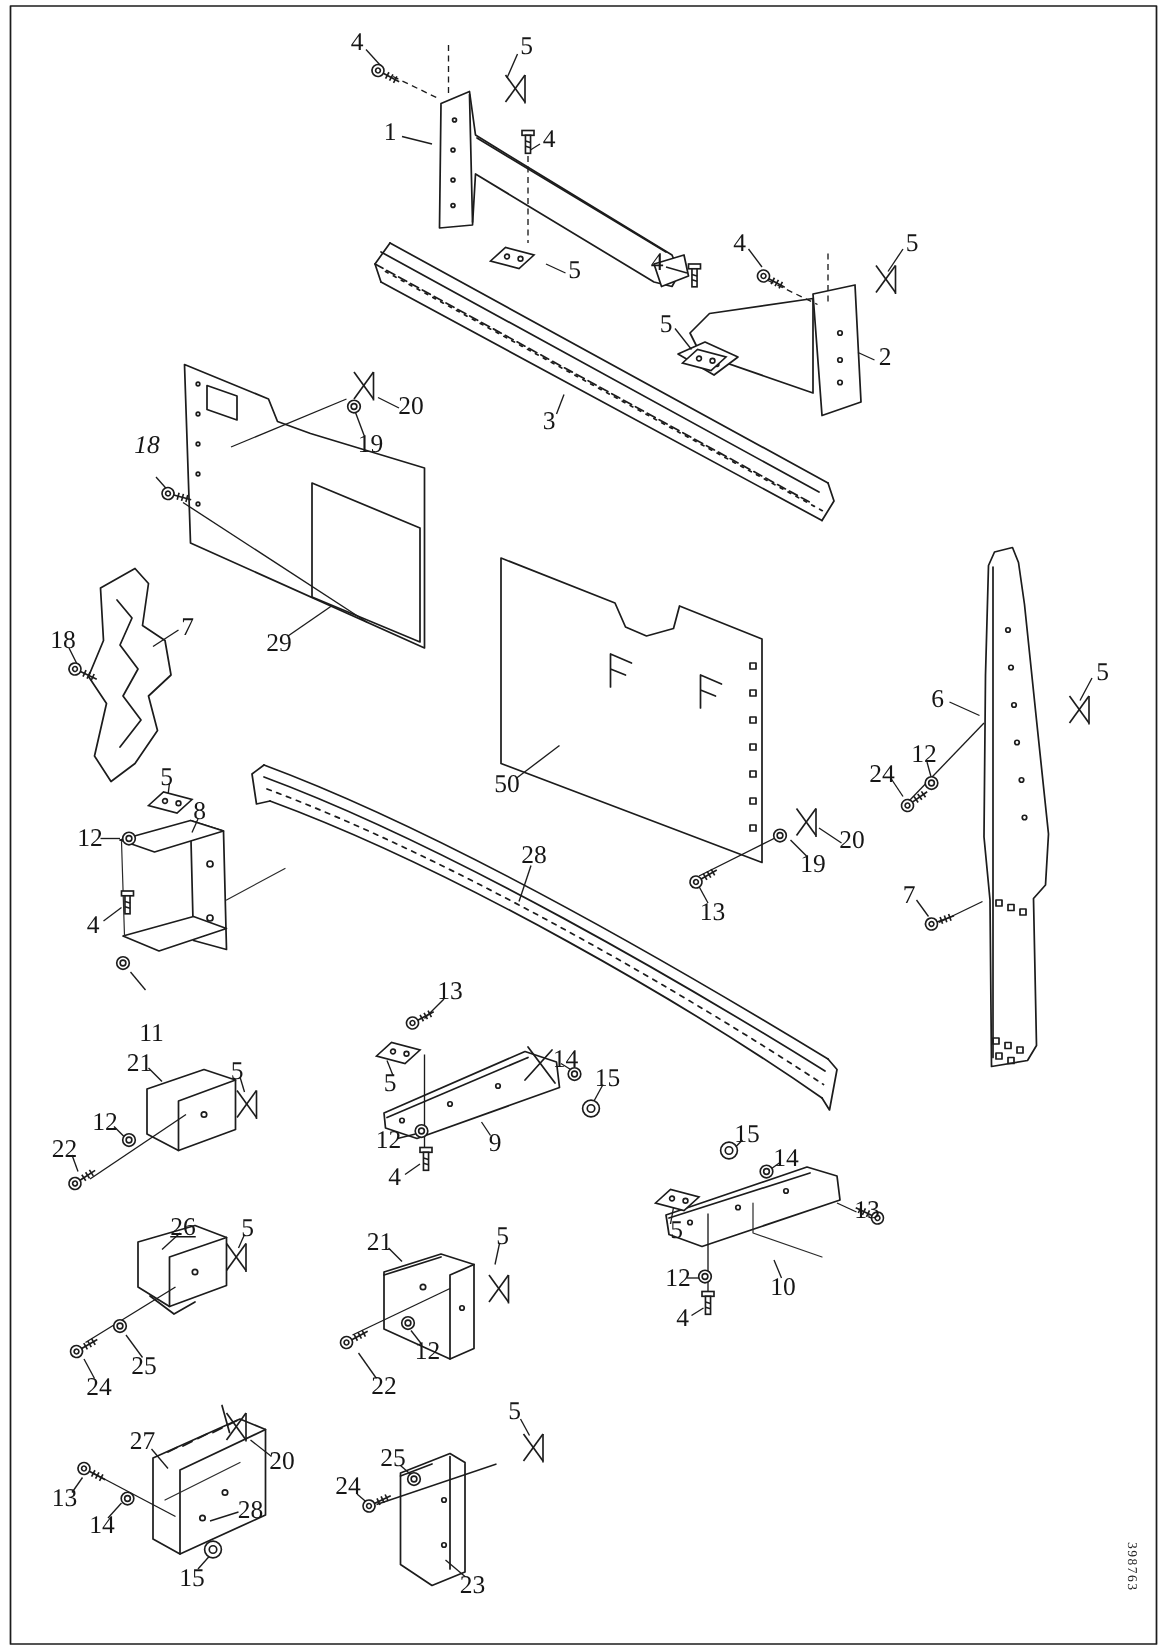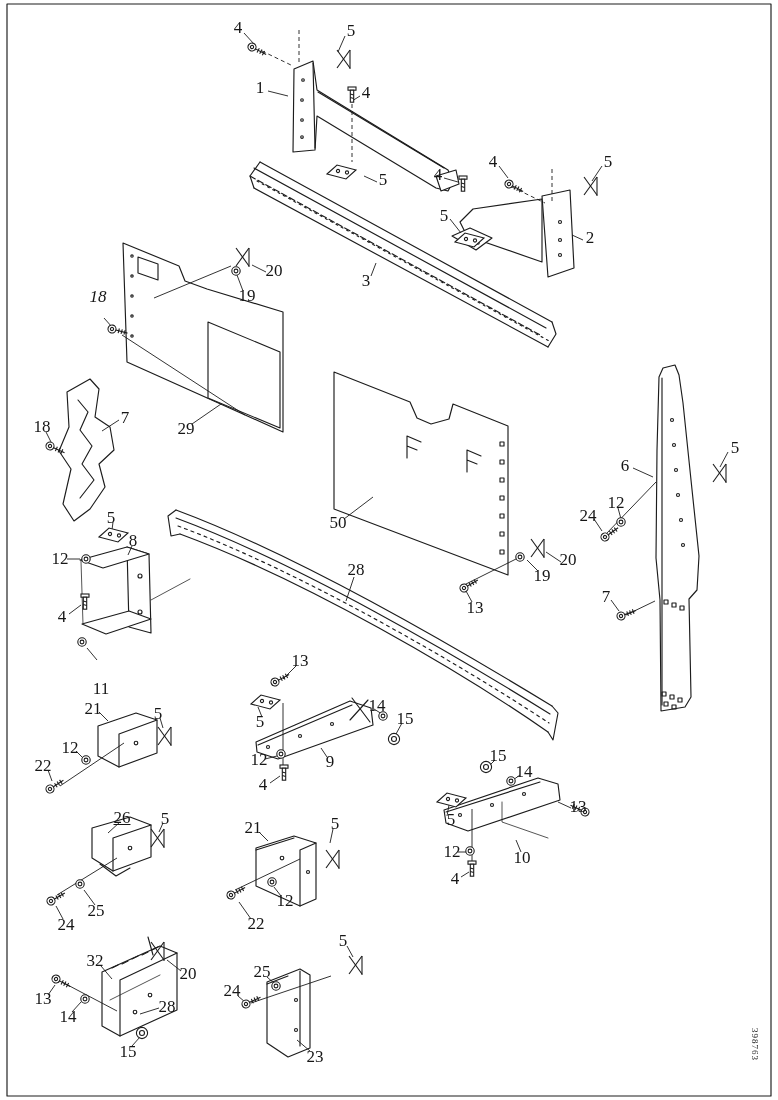--- a/index.html
+++ b/index.html
@@ -608,21 +608,21 @@
       <div class="callout" style="left: 70px; top: 748px;">12</div>
       <div class="callout" style="left: 43px; top: 766px;">22</div>
       <div class="callout" style="left: 122px; top: 818px; text-decoration: underline;">26</div>
       <div class="callout" style="left: 165px; top: 819px;">5</div>
       <div class="callout" style="left: 96px; top: 911px;">25</div>
       <div class="callout" style="left: 66px; top: 925px;">24</div>
       <div class="callout" style="left: 253px; top: 828px;">21</div>
       <div class="callout" style="left: 335px; top: 824px;">5</div>
       <div class="callout" style="left: 285px; top: 901px;">12</div>
       <div class="callout" style="left: 256px; top: 924px;">22</div>
-      <div class="callout" style="left: 95px; top: 961px;">32</div>
+      <div class="callout" style="left: 95px; top: 961px;">27</div>
       <div class="callout" style="left: 188px; top: 974px;">20</div>
       <div class="callout" style="left: 43px; top: 999px;">13</div>
       <div class="callout" style="left: 68px; top: 1017px;">14</div>
       <div class="callout" style="left: 167px; top: 1007px;">28</div>
       <div class="callout" style="left: 128px; top: 1052px;">15</div>
       <div class="callout" style="left: 262px; top: 972px;">25</div>
       <div class="callout" style="left: 232px; top: 991px;">24</div>
       <div class="callout" style="left: 343px; top: 941px;">5</div>
       <div class="callout" style="left: 315px; top: 1057px;">23</div>
     </div>

